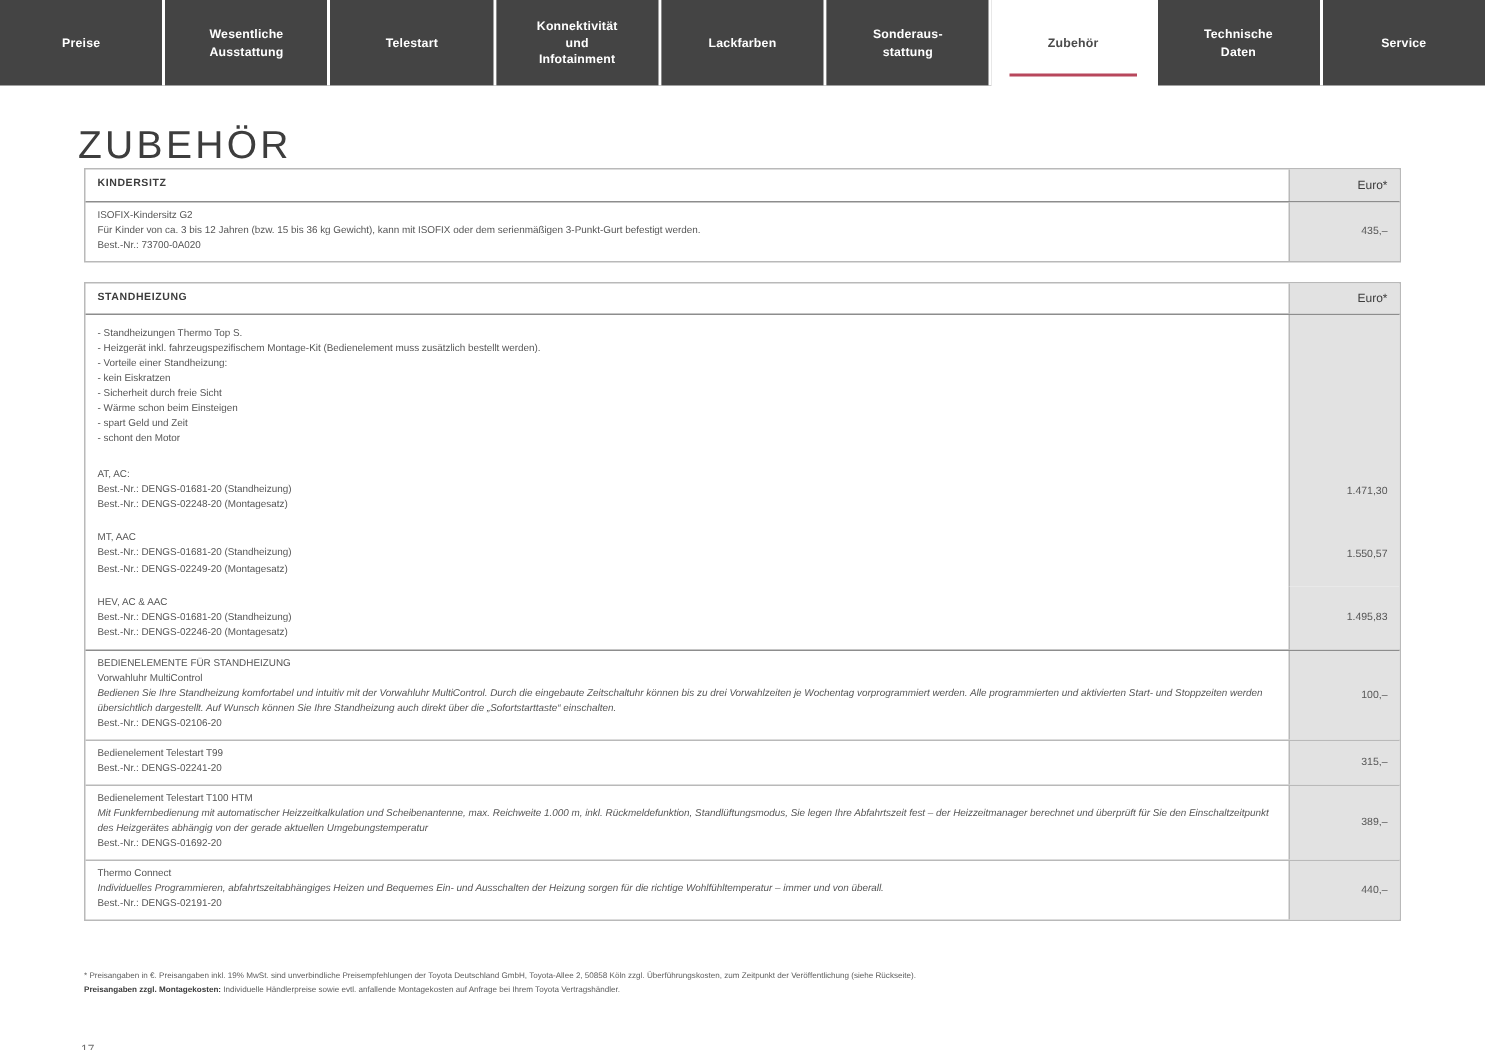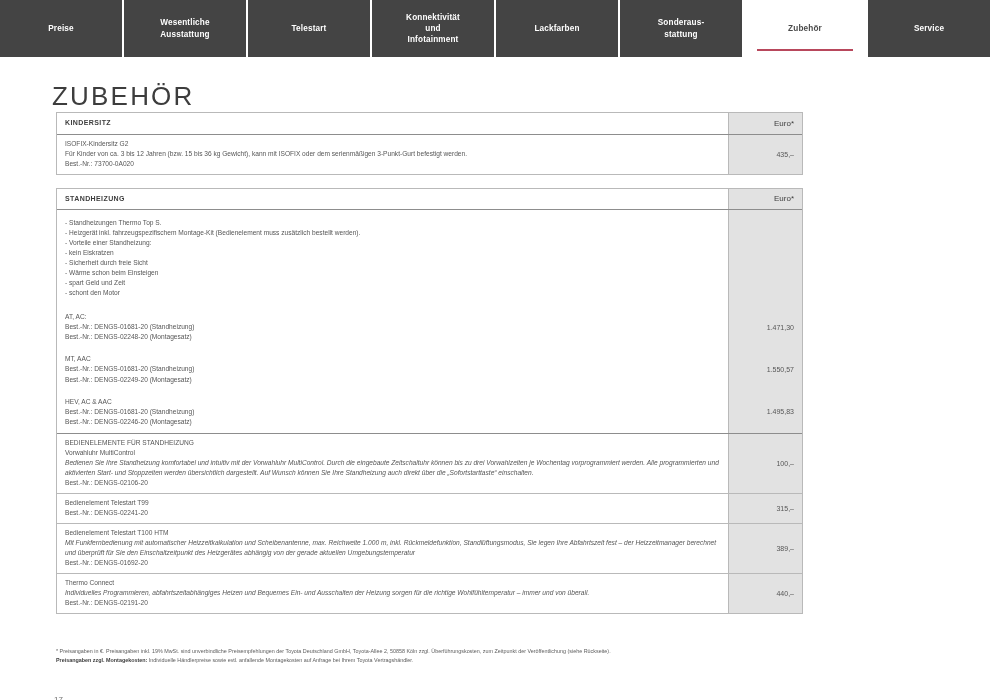--- a/index.html
+++ b/index.html
@@ -65,21 +65,21 @@
   .page-title {
     font-size: 26px;
     font-weight: normal;
     letter-spacing: 2.2px;
     color: #3d3d3d;
     margin: 24px 0 0 52px;
   }
 
   
   .tbl {
-    width: 747px;
+    width: 878px;
     margin: 0 0 0 56px;
     border: 1px solid #b9b9b9;
     border-collapse: collapse;
     background: #ffffff;
   }
   .tbl + .tbl { margin-top: 12px; }
 
   .tbl-row {
     display: flex;
     align-items: stretch;
@@ -178,20 +178,24 @@
     <div class="tab">
       <span class="tab-label">Lackfarben</span>
     </div>
     <div class="tab">
       <span class="tab-label">Sonderaus-
 stattung</span>
     </div>
     <div class="tab active">
       <span class="tab-label">Zubehör</span>
       <span class="underline"></span>
+    </div>
+    <div class="tab">
+      <span class="tab-label">Technische
+Daten</span>
     </div>
     <div class="tab">
       <span class="tab-label">Service</span>
     </div>
   </div>
 
 <div class="page">
 
   <h1 class="page-title">ZUBEHÖR</h1>
 

